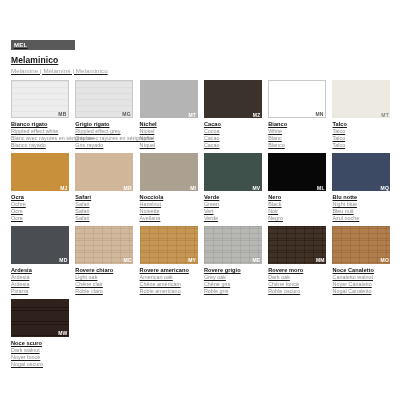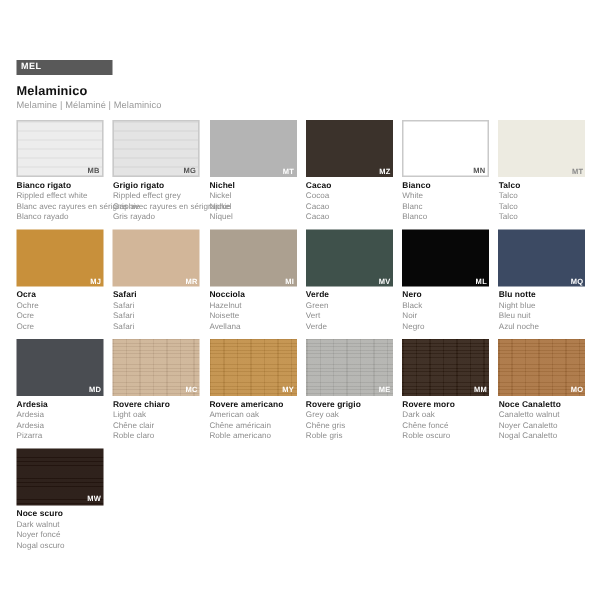--- a/index.html
+++ b/index.html
@@ -16,20 +16,21 @@
     position: relative;
   }
 
   .page {
     position: absolute;
     left: 0; top: 0;
     width: 400px;
     height: 400px;
     box-sizing: border-box;
     padding: 40px 8px 0 11px;
+    text-decoration: underline;
   }
 
   
   .hdr-tag {
     width: 64px;
     height: 10px;
     background: #595959;
     display: flex;
     align-items: center;
     padding-left: 3px;

